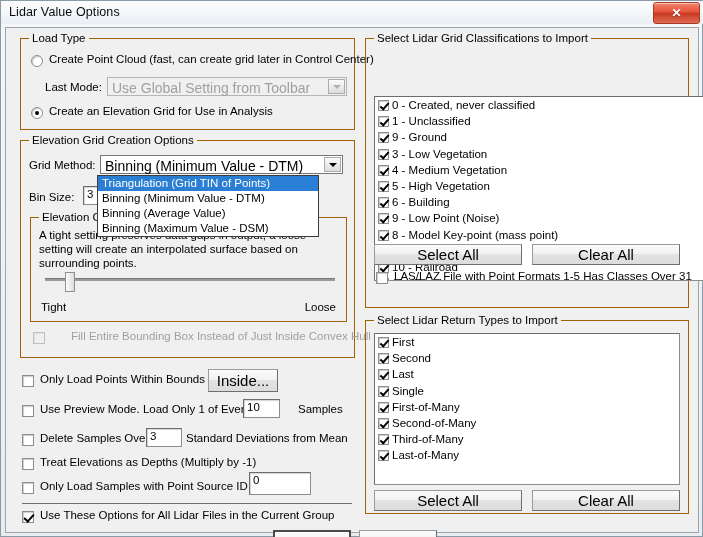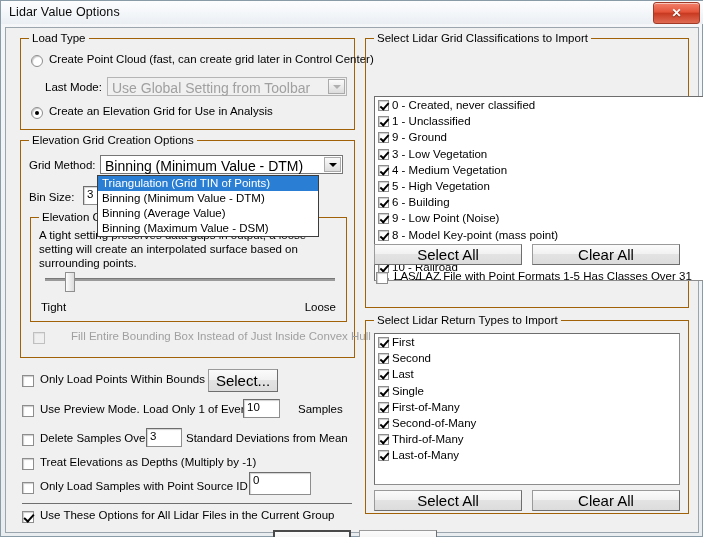--- a/index.html
+++ b/index.html
@@ -343,21 +343,21 @@
         <span class="lbl" style="left:10px; top:83px;">Tight</span>
         <span class="lbl" style="right:10px; top:83px;">Loose</span>
       </div>
 
       <div class="cbox disabled" style="left:12px; top:191px;"></div>
       <span class="lbl dim" style="left:30px; top:189px;margin-left:20px;">Fill Entire Bounding Box Instead of Just Inside Convex Hull</span>
     </div>
 
     <div class="cbox" style="left:16px; top:347px;"></div>
     <span class="lbl" style="left:34px; top:345px;">Only Load Points Within Bounds</span>
-    <div class="btn" style="left:202px; top:341px; width:70px; height:23px;">Select...</div>
+    <div class="btn" style="left:202px; top:341px; width:70px; height:23px;">Inside...</div>
 
     <div class="cbox" style="left:16px; top:377px;"></div>
     <span class="lbl" style="left:34px; top:375px;">Use Preview Mode. Load Only 1 of Every</span>
     <div class="field" style="left:237px; top:371px; width:37px; height:19px;">10</div>
     <span class="lbl" style="left:292px; top:375px;">Samples</span>
 
     <div class="cbox" style="left:16px; top:406px;"></div>
     <span class="lbl" style="left:34px; top:404px;">Delete Samples Over</span>
     <div class="field" style="left:140px; top:400px; width:36px; height:19px;">3</div>
     <span class="lbl" style="left:180px; top:404px;">Standard Deviations from Mean</span>

